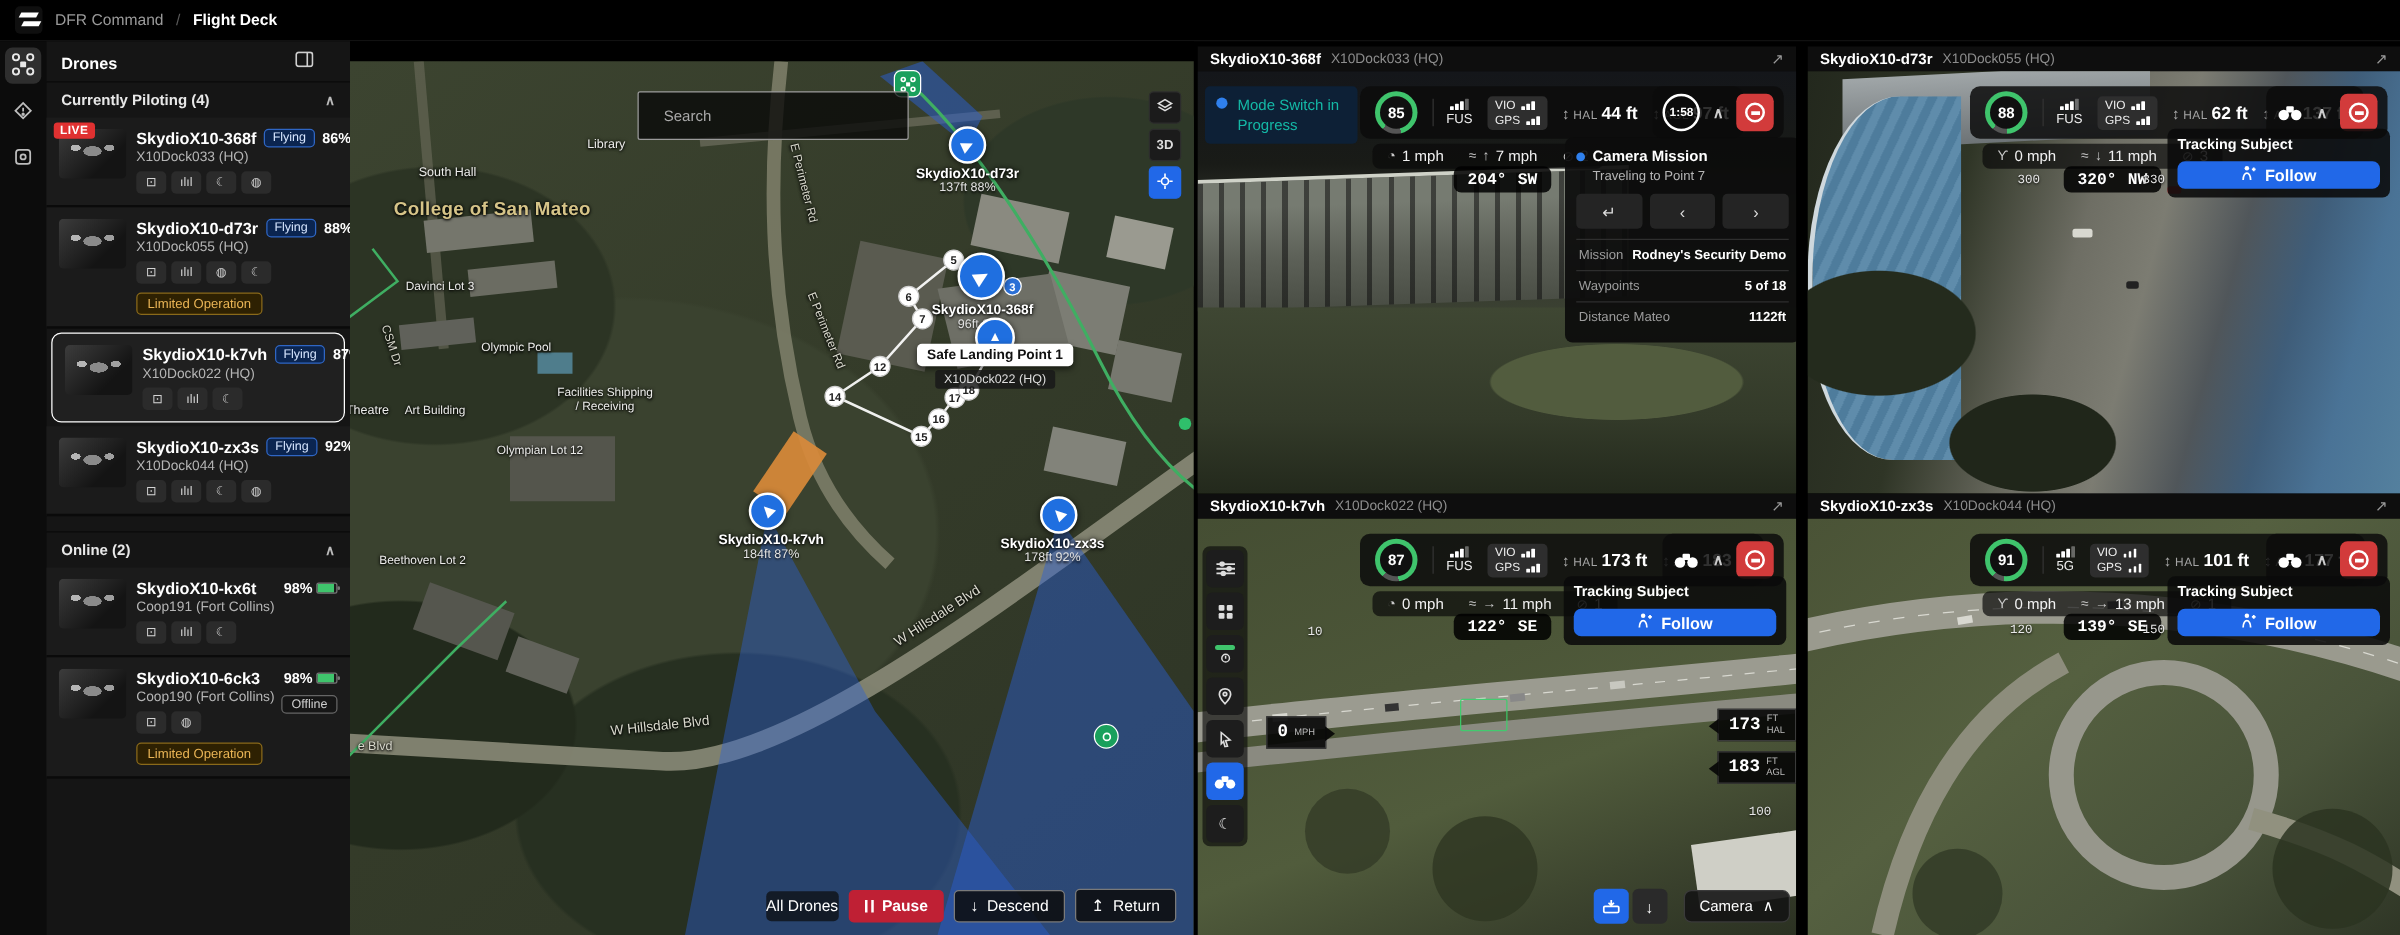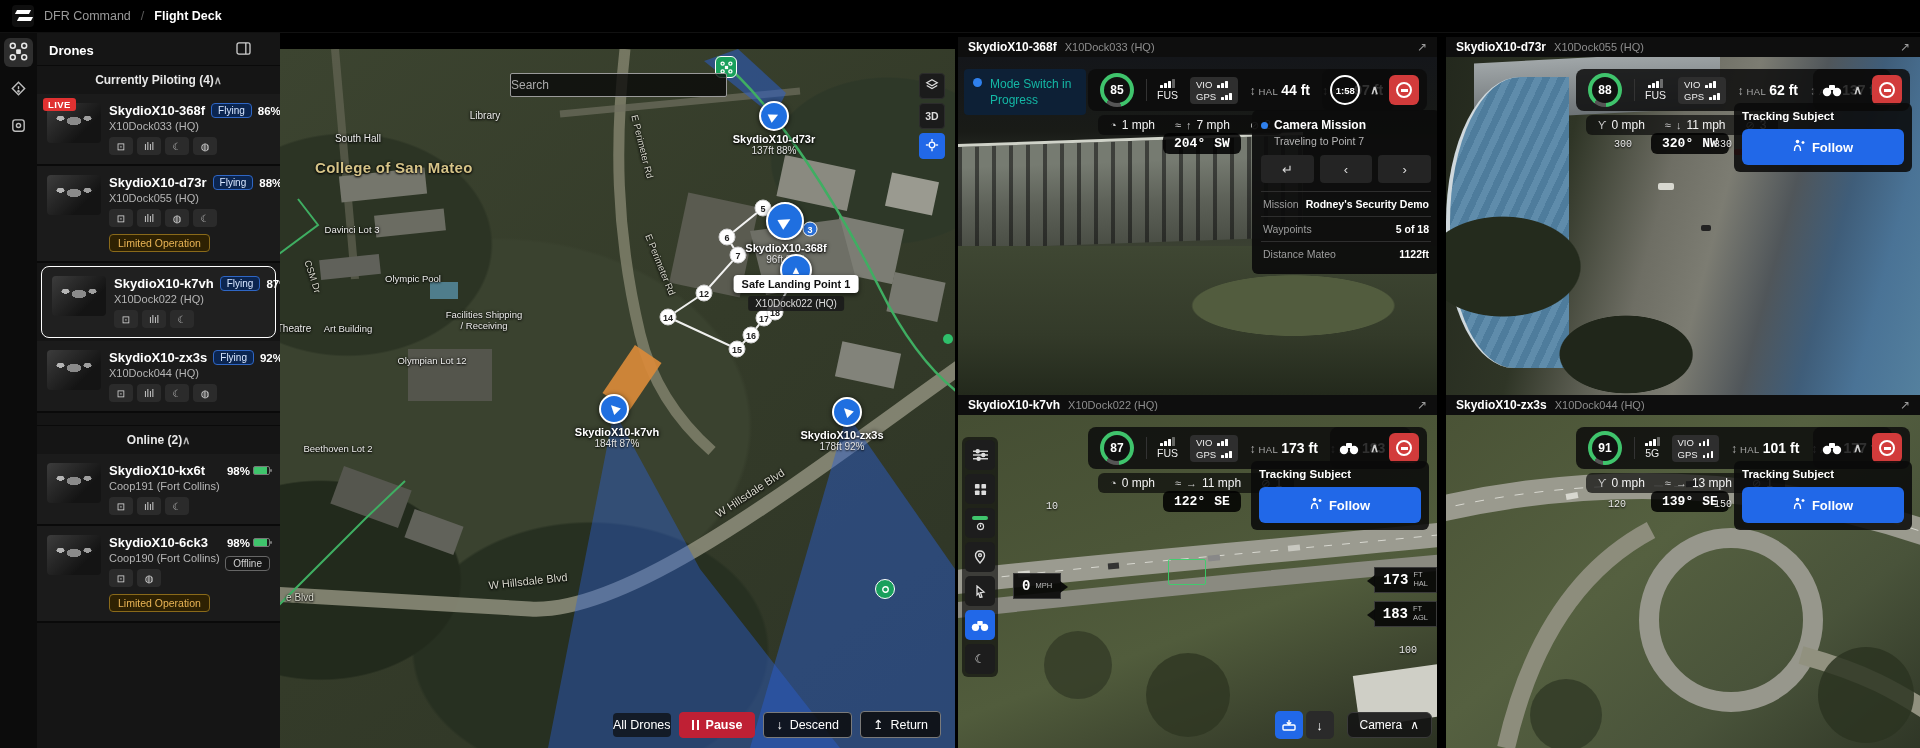--- a/index.html
+++ b/index.html
@@ -11,21 +11,21 @@
 .crumb-app{color:#9a9a9a;font-size:12.5px}
 .crumb-sep{color:#5a5a5a;font-size:12.5px}
 .crumb-page{color:#fff;font-size:12.5px;font-weight:bold}
 .rail{position:absolute;left:0;top:33px;width:37px;height:715px;background:#0c0c0c;display:flex;flex-direction:column;align-items:center;padding-top:5px;gap:8px}
 .railbtn{width:29px;height:29px;border-radius:6px;display:flex;align-items:center;justify-content:center;background:transparent;border:none;cursor:pointer}
 .railbtn.active{background:#2e2e2e}
 .sidebar{position:absolute;left:37px;top:33px;width:243px;height:715px;background:#151515;overflow:hidden}
 .sb-head{display:flex;align-items:center;justify-content:space-between;padding:8px 29px 6px 12px}
 .sb-title{font-size:13px;font-weight:bold;color:#fff}
 .sb-collapse{color:#cfcfcf;cursor:pointer}
-.sb-sec{display:flex;align-items:center;justify-content:center;padding:7px 12px;font-size:12px;font-weight:bold;color:#e8e8e8;border-top:1px solid #0a0a0a}
+.sb-sec{display:flex;align-items:center;justify-content:space-between;padding:7px 12px;font-size:12px;font-weight:bold;color:#e8e8e8;border-top:1px solid #0a0a0a}
 .chev{color:#bbb;font-size:11px}
 .card{position:relative;display:flex;gap:8px;padding:9px 10px;background:#1b1b1b;border-bottom:2px solid #0a0a0a;cursor:pointer}
 .card.selected{border:1.5px solid #fff;border-radius:8px;margin:3px 4px;background:#202020}
 .thumb{width:54px;height:40px;border-radius:4px;flex:none;background:radial-gradient(18px 10px at 50% 45%,#8a8a8a 0 40%,transparent 41%),radial-gradient(8px 5px at 25% 38%,#b5b5b5 0 50%,transparent 51%),radial-gradient(8px 5px at 75% 38%,#9f9f9f 0 50%,transparent 51%),linear-gradient(135deg,#3c3c3c,#141414 70%);position:relative}
 .live{position:absolute;left:6px;top:4px;background:#e03131;color:#fff;font-size:9.5px;font-weight:bold;padding:1px 5px;border-radius:3px;letter-spacing:.4px;z-index:2}
 .cbody{flex:1;min-width:0}
 .crow1{display:flex;align-items:center;gap:6px}
 .cname{font-size:13px;font-weight:bold;color:#fff;flex:1;white-space:nowrap}
 .badge-fly{font-size:10px;color:#d7e6ff;background:#0b2550;border:1px solid #2f66c4;border-radius:4px;padding:1px 6px}
 .batt{display:flex;align-items:center;gap:3px;font-size:11.5px;font-weight:bold;color:#fff}
@@ -51,21 +51,21 @@
 .mcollege{font-size:15px;font-weight:bold;color:#d6c488;letter-spacing:.3px;transform:none}
 .mcenter{text-align:center;line-height:1.2}
 .dmark{position:absolute;border-radius:50%;background:#1f6fe0;border:2.5px solid #fff;box-shadow:0 1px 5px rgba(0,0,0,.7);display:flex;align-items:center;justify-content:center;color:#fff;cursor:pointer}
 .dlabel{position:absolute;transform:translateX(-50%);text-align:center;white-space:nowrap;pointer-events:none}
 .dlabel b{display:block;font-size:11px;color:#fff;text-shadow:0 1px 2px #000,0 0 4px #000}
 .dlabel span{display:block;font-size:10px;color:#e3e3e3;text-shadow:0 1px 2px #000}
 .wp{position:absolute;width:17px;height:17px;border-radius:50%;background:#fff;border:1.5px solid #cfcfcf;color:#222;font-size:9px;font-weight:bold;display:flex;align-items:center;justify-content:center;transform:translate(-50%,-50%)}
 .wpbadge{position:absolute;width:15px;height:15px;border-radius:50%;background:#2a6fd6;border:1.5px solid #fff;color:#fff;font-size:9px;font-weight:bold;display:flex;align-items:center;justify-content:center;transform:translate(-50%,-50%)}
 .sl-tip{position:absolute;transform:translateX(-50%);background:#fff;color:#111;font-size:11px;font-weight:bold;padding:3px 8px;border-radius:4px;white-space:nowrap;box-shadow:0 2px 5px rgba(0,0,0,.6)}
 .sl-sub{position:absolute;transform:translateX(-50%);background:rgba(25,25,25,.85);color:#ddd;font-size:10px;padding:2px 7px;border-radius:3px;white-space:nowrap}
-.searchbox{position:absolute;left:230px;top:24px;width:217px;height:24px;background:rgba(8,8,8,.78);border:1px solid #9a9a9a;border-radius:2px;color:#ddd;font-size:12px;padding:0 0;outline:none}
+.searchbox{position:absolute;left:230px;top:24px;width:217px;height:39px;background:rgba(8,8,8,.78);border:1px solid #9a9a9a;border-radius:2px;color:#ddd;font-size:12px;padding:0 20px;outline:none}
 .searchbox::placeholder{color:#aaa}
 .mapctl{position:absolute;right:10px;width:26px;height:26px;border-radius:4px;background:#1b1b1b;border:1px solid #2c2c2c;display:flex;align-items:center;justify-content:center;color:#ddd;font-size:10.5px;font-weight:bold;cursor:pointer}
 .mapctl.blue{background:#2168e8;border-color:#2168e8}
 .dockmark{position:absolute;width:22px;height:22px;border-radius:6px;background:#19a05c;border:1.5px solid #fff;display:flex;align-items:center;justify-content:center;cursor:pointer}
 .dockmark.round{border-radius:50%;width:20px;height:20px}
 .mfoot{position:absolute;right:14px;bottom:10px;display:flex;align-items:center;gap:8px}
 .mf-label{background:rgba(10,10,10,.7);padding:5px 0;border-radius:4px;font-size:12.5px;color:#fff;cursor:pointer}
 .mf-btn{display:flex;align-items:center;gap:7px;padding:5px 12px;border-radius:4px;font-size:12.5px;color:#fff;background:rgba(12,12,12,.85);border:1px solid #7a7a7a;cursor:pointer}
 .mf-btn.red{background:#bf2034;border-color:#bf2034;font-weight:bold}
 .pause-ic{width:7px;height:10px;border-left:2.5px solid #fff;border-right:2.5px solid #fff}
@@ -109,21 +109,21 @@
 .m-title{font-size:12px;font-weight:bold;color:#fff;display:flex;align-items:center;gap:6px}
 .m-title:before{content:"";width:7px;height:7px;border-radius:50%;background:#2f80ed}
 .m-sub{font-size:10.5px;color:#b5b5b5;margin:3px 0 8px 13px}
 .m-btns{display:flex;gap:6px;margin-bottom:8px}
 .m-btn{flex:1;height:28px;background:#242424;border:none;border-radius:4px;color:#ddd;font-size:13px;cursor:pointer}
 .m-row{display:flex;justify-content:space-between;align-items:center;padding:6px 2px;border-top:1px solid #2e2e2e;font-size:10.5px}
 .m-row span{color:#9d9d9d}
 .m-row b{color:#fff;font-size:10.5px}
 .tracking{position:absolute;right:8px;top:46px;width:178px;background:rgba(10,10,10,.88);border-radius:6px;padding:7px 8px}
 .tr-label{font-size:11.5px;font-weight:bold;color:#fff;margin-bottom:7px}
-.followbtn{width:100%;height:36px;background:#2168e8;border:none;border-radius:6px;color:#fff;font-size:13px;font-weight:bold;display:flex;align-items:center;justify-content:center;gap:7px;cursor:pointer}
+.followbtn{width:100%;height:22px;background:#2168e8;border:none;border-radius:6px;color:#fff;font-size:13px;font-weight:bold;display:flex;align-items:center;justify-content:center;gap:7px;cursor:pointer}
 .ptoolbar{position:absolute;left:4px;top:22px;display:flex;flex-direction:column;gap:4px;background:rgba(10,10,10,.65);border-radius:6px;padding:3px}
 .tbtn{width:30px;height:30px;border-radius:5px;background:#1d1d1d;border:none;display:flex;flex-direction:column;align-items:center;justify-content:center;color:#ddd;cursor:pointer;font-size:12px}
 .tbtn.active{background:#2168e8}
 .greenbar{width:16px;height:4px;border-radius:2px;background:#3fc46c;margin-bottom:2px}
 .tape-flag{position:absolute;background:rgba(5,5,5,.9);border:1px solid #3a3a3a;display:flex;align-items:center;gap:5px;padding:2px 8px;height:26px}
 .tape-flag .big{font-family:"Liberation Mono",monospace;font-size:14px;font-weight:bold;color:#fff}
 .tape-flag .unit{font-size:7.5px;color:#bbb;line-height:1.15;text-align:left}
 .flag-r:after{content:"";position:absolute;right:-8px;top:7px;border-left:8px solid rgba(5,5,5,.9);border-top:6px solid transparent;border-bottom:6px solid transparent}
 .flag-l:before{content:"";position:absolute;left:-8px;top:7px;border-right:8px solid rgba(5,5,5,.9);border-top:6px solid transparent;border-bottom:6px solid transparent}
 .thermal{position:absolute;left:0;top:233px;width:190px;height:100px;background:

